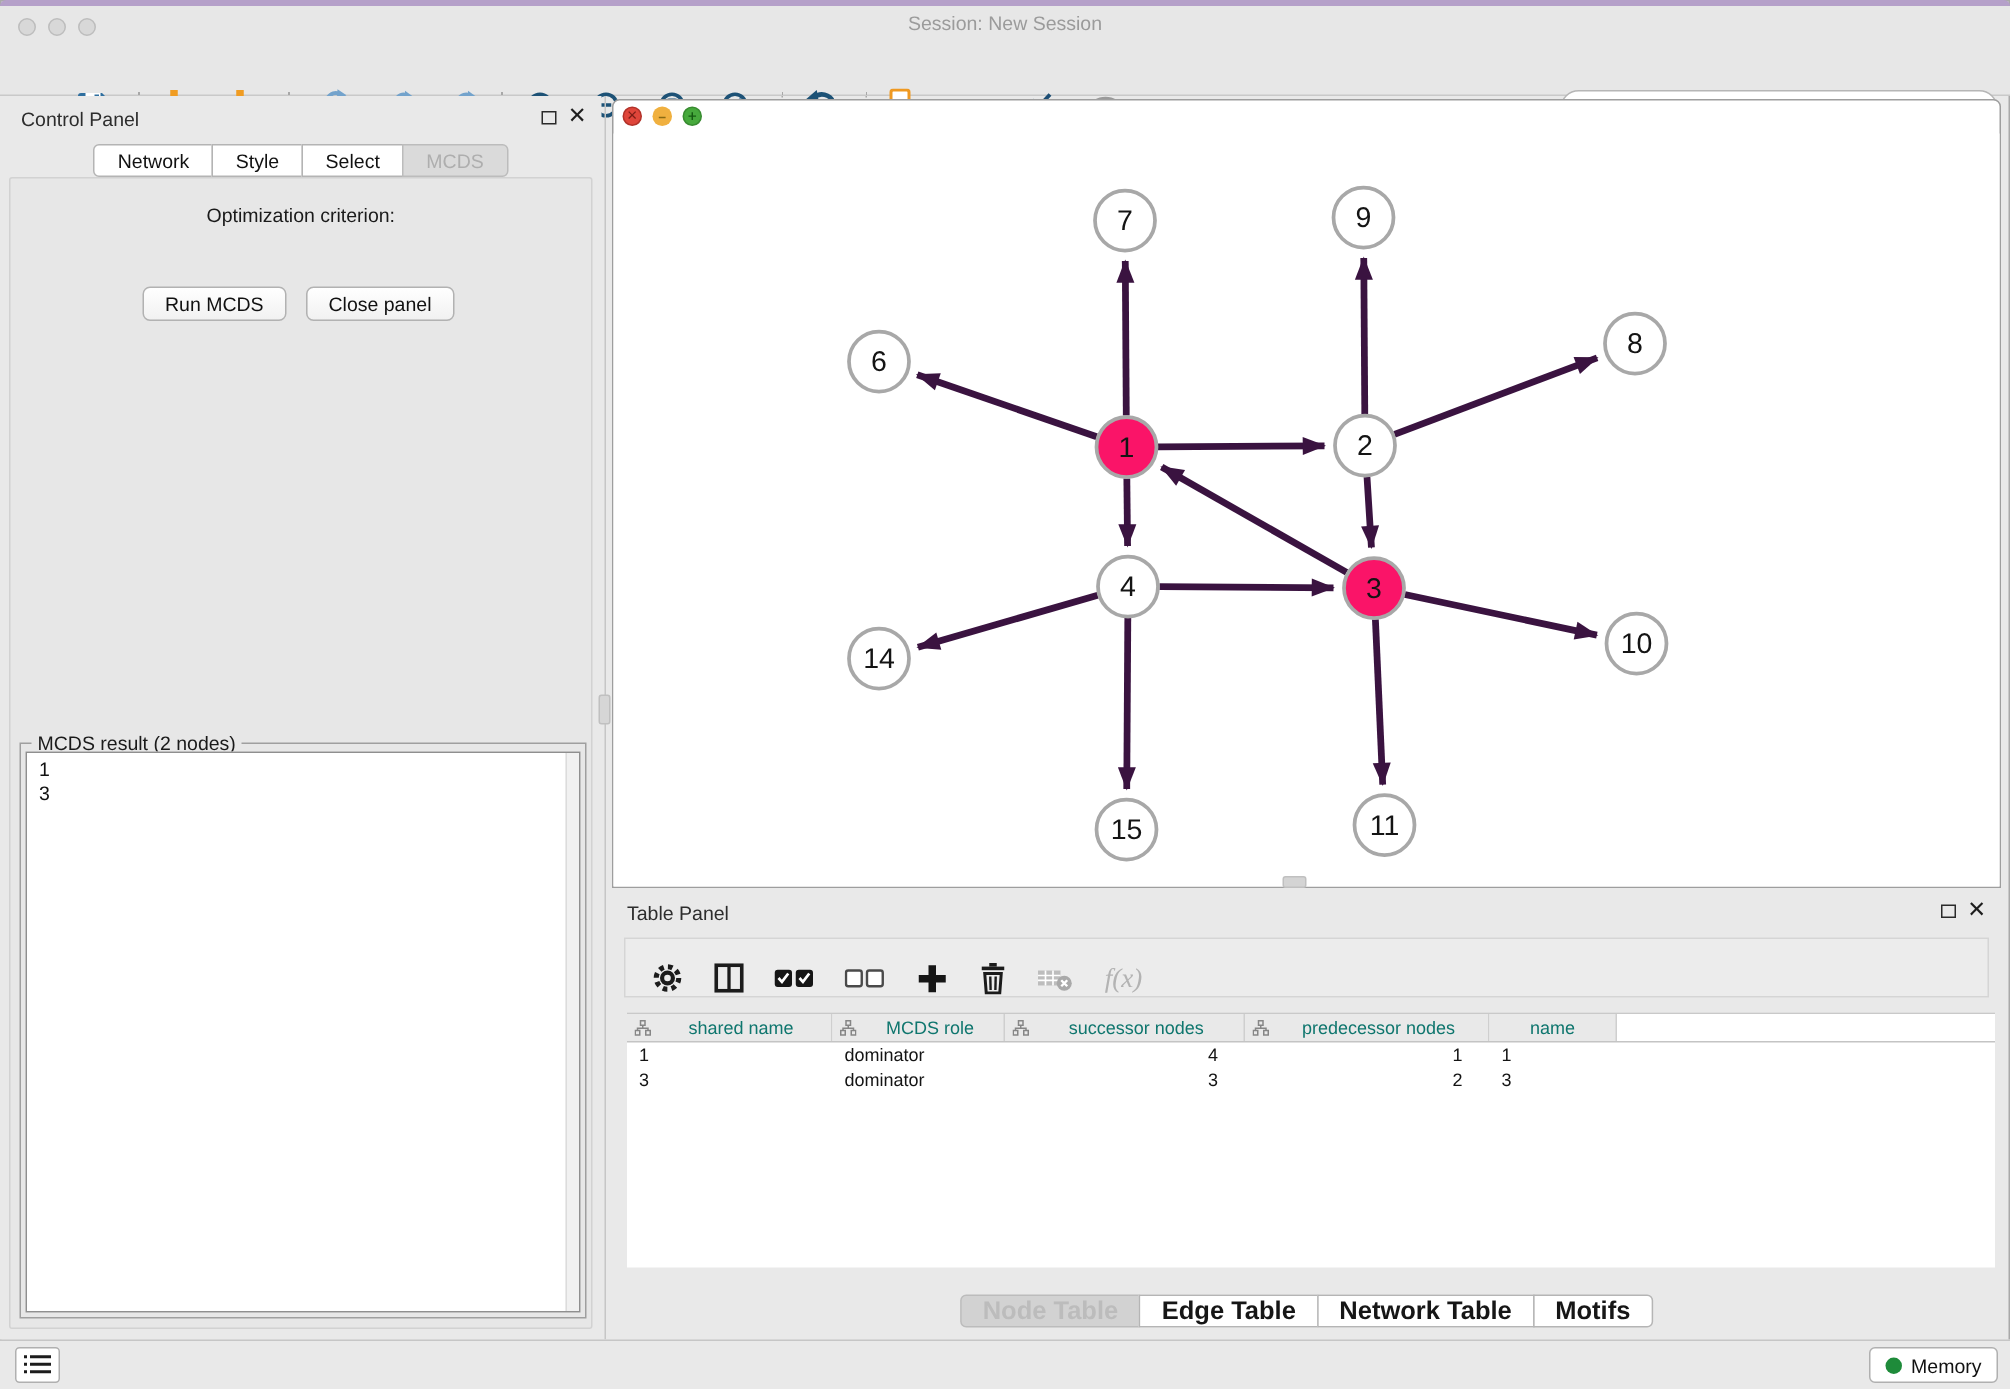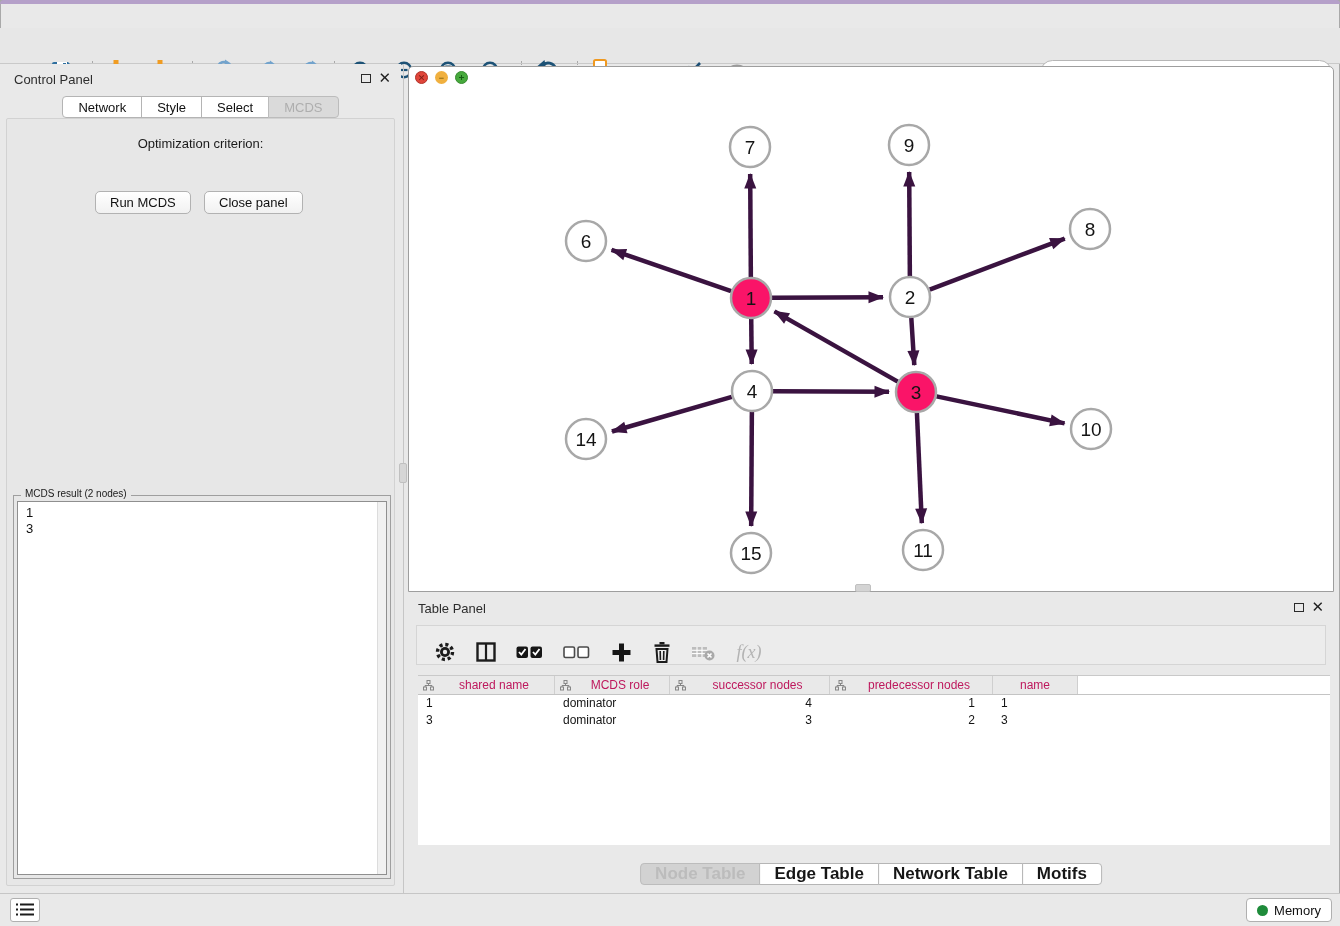--- a/index.html
+++ b/index.html
@@ -33,21 +33,21 @@
   .cp-tab.selected { background:#dadada; color:#aeaeae; border-color:#bcbcbc; }
   .cp-body { position:absolute; left:6px; top:54px; width:389px; height:768px; background:#e7e7e7; border:1px solid #d2d2d2; border-radius:2px; }
   .opt-label { position:absolute; left:0; right:0; top:17px; text-align:center; font-size:13px; color:#1a1a1a; }
   .dropdown { position:absolute; left:38px; top:39px; width:311px; height:23px; background:#fff; border:1px solid #b2b2b2; border-radius:5px; display:flex; align-items:center; }
   .dropdown .val { flex:1; font-size:13px; padding-left:12px; color:#111; }
   .stepper { width:18px; display:flex; flex-direction:column; align-items:center; gap:2px; padding-right:4px; }
   .stepper .up { width:0; height:0; border-left:4px solid transparent; border-right:4px solid transparent; border-bottom:5px solid #3c3c3c; }
   .stepper .dn { width:0; height:0; border-left:4px solid transparent; border-right:4px solid transparent; border-top:5px solid #3c3c3c; }
   .cp-btn { position:absolute; top:72px; height:23px; background:linear-gradient(#ffffff,#f1f1f1); border:1px solid #b2b2b2; border-radius:5px; font-size:13px; color:#111; display:flex; align-items:center; justify-content:center; padding:0 14px; }
   .resultbox { position:absolute; left:6px; top:376px; width:378px; height:384px; border:1px solid #9f9f9f; }
-  .resultbox .legend { position:absolute; left:7px; top:-8px; background:#e7e7e7; padding:0 4px; font-size:10px; color:#1a1a1a; }
+  .resultbox .legend { position:absolute; left:7px; top:-8px; background:#e7e7e7; padding:0 4px; font-size:13px; color:#1a1a1a; }
   .result-inner { position:absolute; left:3px; right:3px; top:5px; bottom:3px; background:#fff; border:1px solid #8f8f8f; overflow:hidden; }
   .result-scroll { position:absolute; right:0; top:0; bottom:0; width:9px; background:#f1f1f1; border-left:1px solid #dcdcdc; }
   .result-line { font-size:13px; color:#111; padding:0 8px; line-height:16px; }
   .result-inner .pad { height:3px; }
   
   .vsplit { position:absolute; left:403px; top:64px; width:1px; height:829px; background:#c6c6c6; }
   .vgrip { position:absolute; left:399px; top:463px; width:8px; height:20px; background:#d6d6d6; border:1px solid #c0c0c0; border-radius:2px; }
   .hgrip { position:absolute; left:855px; top:584px; width:16px; height:8px; background:#d4d4d4; border:1px solid #c0c0c0; border-radius:2px; }
   
   .netwin { position:absolute; left:408px; top:66px; width:926px; height:526px; border:1px solid #9e9e9e; border-radius:5px 5px 0 0; background:#fff; }
@@ -58,21 +58,21 @@
   .light.grn   { left:46px; background:#46a93c; border:1px solid #388b30; color:#145c12; }
   .netcanvas { position:absolute; left:0; top:22px; width:924px; height:502px; background:#fff; }
   
   .tpanel { position:absolute; left:408px; top:597px; width:926px; height:292px; background:#e9e9e9; }
   .tpanel .panel-head-title { left:10px; top:4px; }
   .ttoolbar { position:absolute; left:8px; right:8px; top:28px; height:40px; background:#ececec; border:1px solid #d5d5d5; display:flex; align-items:flex-end; gap:17px; padding-left:16px; }
   .ttoolbar .ti { display:flex; align-items:center; justify-content:center; width:24px; height:24px; }
   .fx-label { font-family:"Liberation Serif","DejaVu Serif",serif; font-style:italic; font-size:18px; color:#b3b3b3; }
   .tablewrap { position:absolute; left:10px; top:78px; width:912px; height:170px; background:#fff; border-top:1px solid #c9c9c9; }
   .thead { display:flex; height:19px; border-bottom:1px solid #c4c4c4; }
-  .th { background:#e9e9e9; border-right:1px solid #cfcfcf; display:flex; align-items:center; font-size:12px; color:#be185d; position:relative; }
+  .th { background:#e9e9e9; border-right:1px solid #cfcfcf; display:flex; align-items:center; font-size:12px; color:#0f766e; position:relative; }
   .th .lbl { flex:1; text-align:center; padding:0 4px; }
   .th .hicon { margin-left:5px; flex:0 0 auto; display:flex; }
   .trow { display:flex; height:17px; font-size:12px; color:#141414; }
   .td { padding:0 8px; line-height:17px; white-space:nowrap; overflow:hidden; }
   .td.r { text-align:right; padding-right:18px; }
   .ttabs { position:absolute; left:50%; transform:translateX(-50%); top:266px; display:flex; }
   .ttab { background:#fff; border:1px solid #b5b5b5; margin-left:-1px; padding:0 14px; height:22px; line-height:20px; font-size:17px; font-weight:bold; color:#161616; }
   .ttab:first-child { border-radius:4px 0 0 4px; margin-left:0; }
   .ttab:last-child { border-radius:0 4px 4px 0; }
   .ttab.selected { background:#d2d2d2; color:#bcbcbc; border-color:#bcbcbc; }
@@ -82,20 +82,26 @@
   .membtn { position:absolute; right:8px; top:4px; height:24px; background:#fff; border:1px solid #b0b0b0; border-radius:4px; display:flex; align-items:center; gap:6px; padding:0 10px; }
   .memdot { width:11px; height:11px; border-radius:50%; background:#1e8b3a; }
   .membtn span.lbl { font-size:13px; color:#111; }
 </style>
 </head>
 <body>
 
 <div id="app">
   <div class="top-accent"></div>
 
+  <div class="titlebar">
+    <span class="tl-dot" style="left:12px"></span>
+    <span class="tl-dot" style="left:32px"></span>
+    <span class="tl-dot" style="left:52px"></span>
+    <div class="title">Session: New Session</div>
+  </div>
 
   <div class="toolbar">
     <div class="tbi" style="left:9px">
       <svg width="26" height="24" viewBox="0 0 26 24">
         <path d="M2 6 h8 l2 2 h9 v3 H4 z" fill="#ef9а21" style="fill:#ef9a21"></path>
         <path d="M4 11 h21 l-4.5 9 H1 z" fill="#fff" stroke="#e8930f" stroke-width="2"></path>
       </svg>
     </div>
     <div class="tbi" style="left:49px">
       <svg width="24" height="24" viewBox="0 0 24 24">

